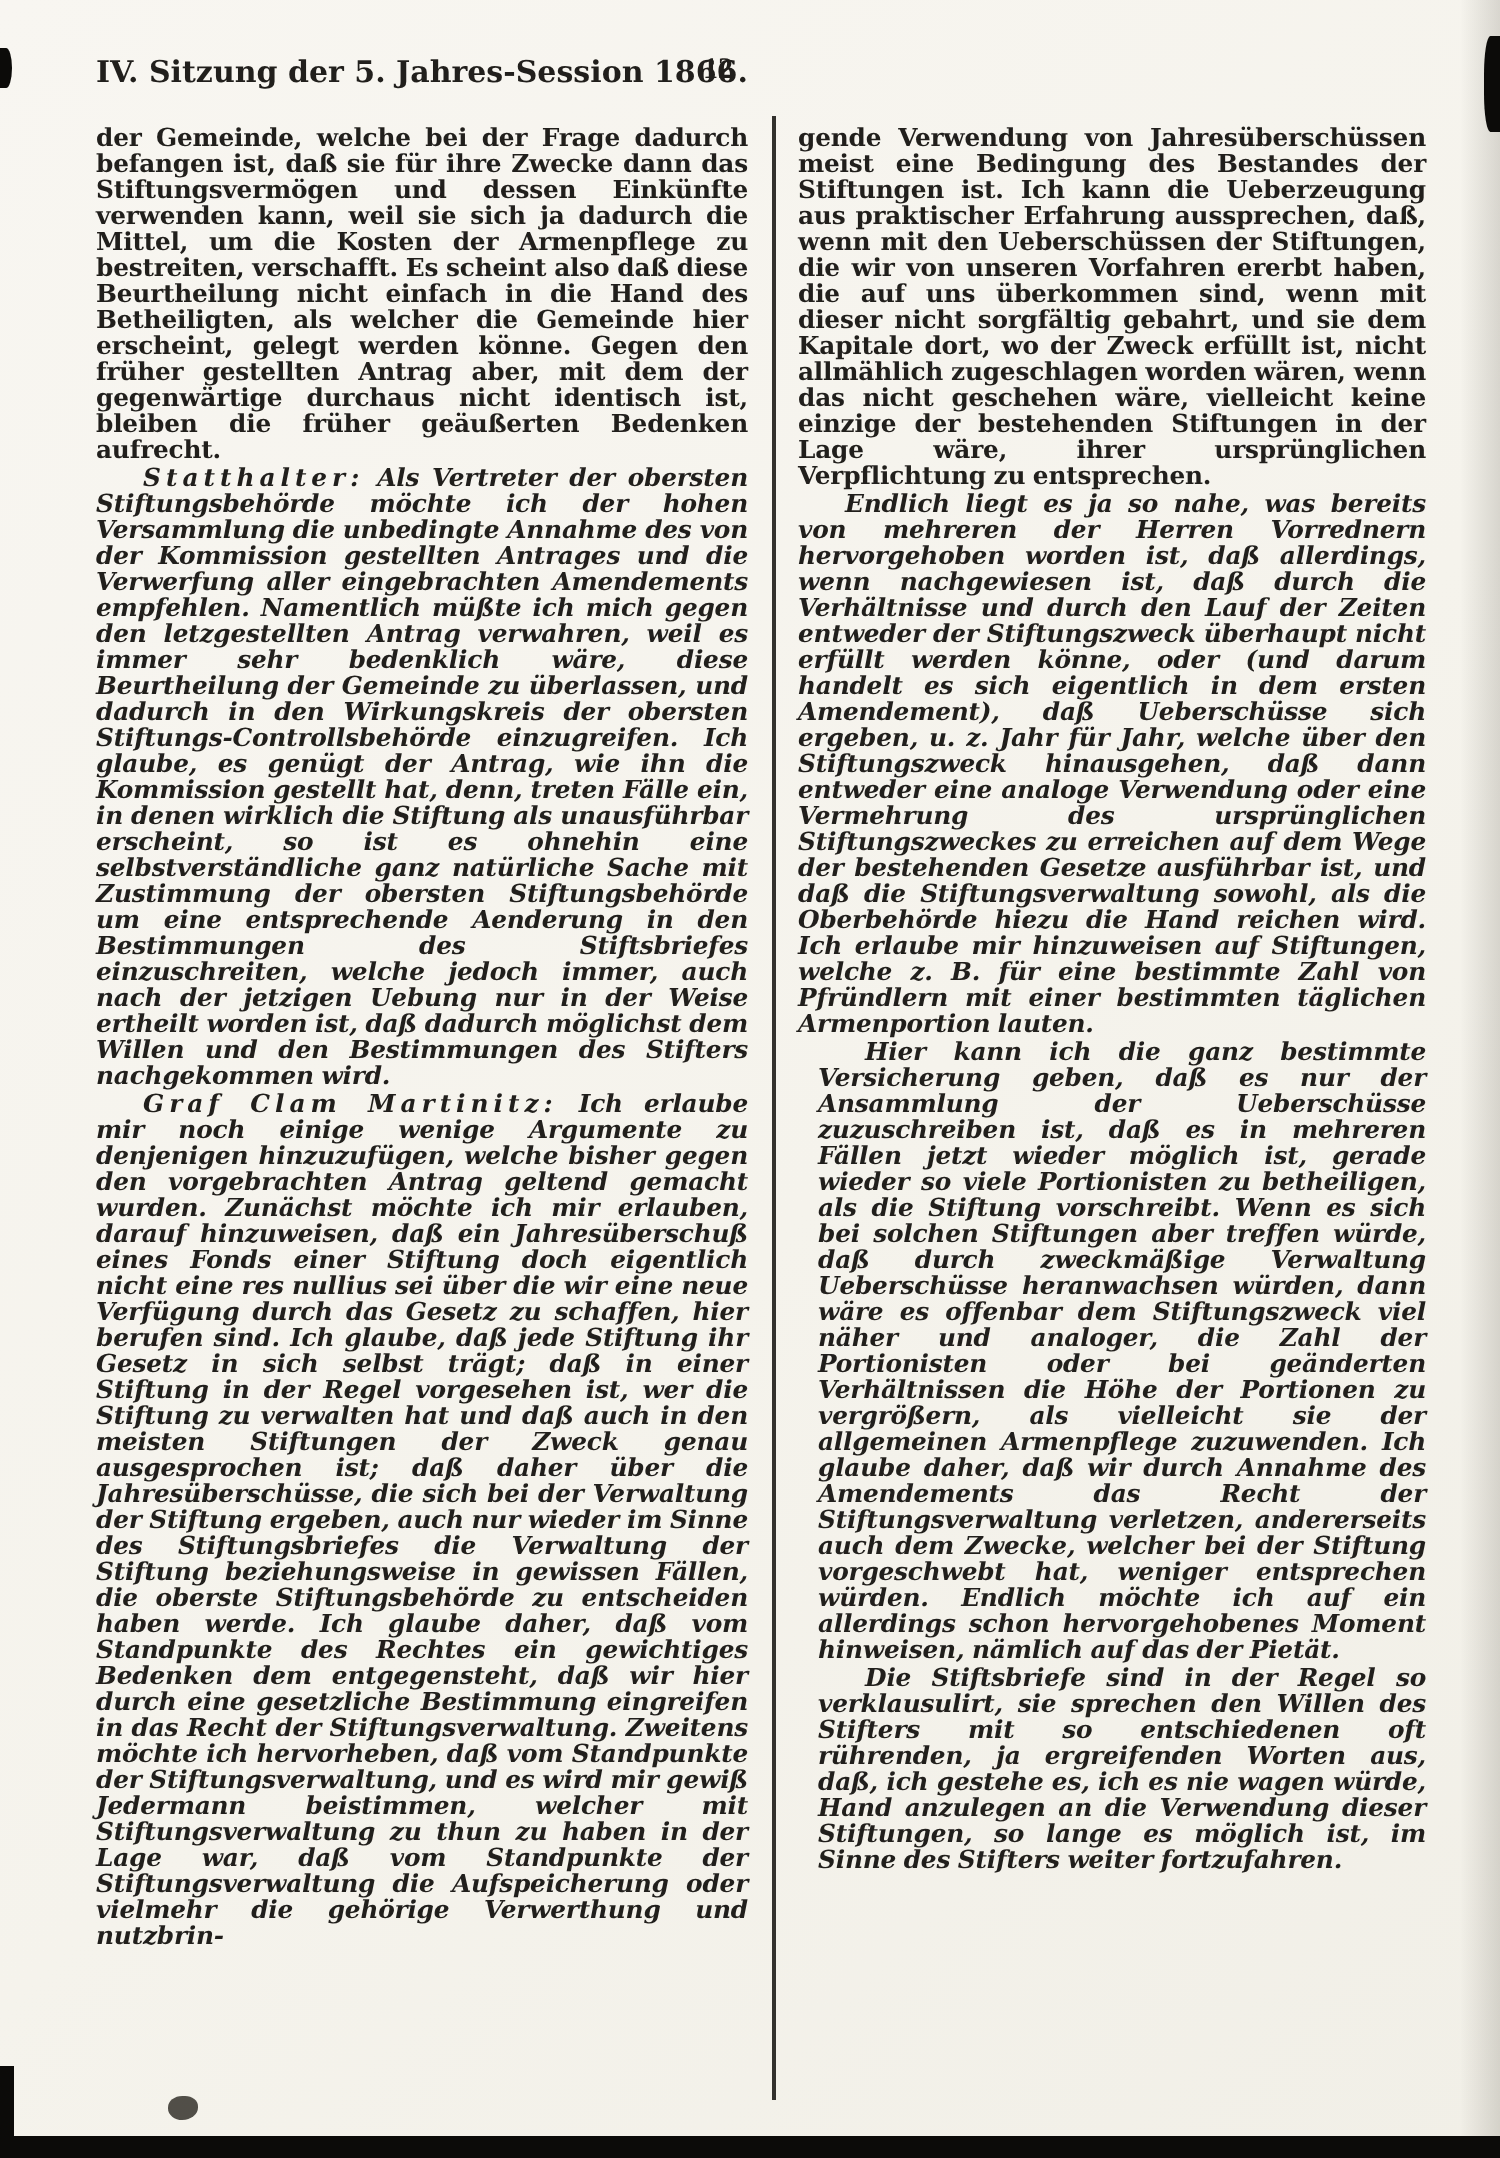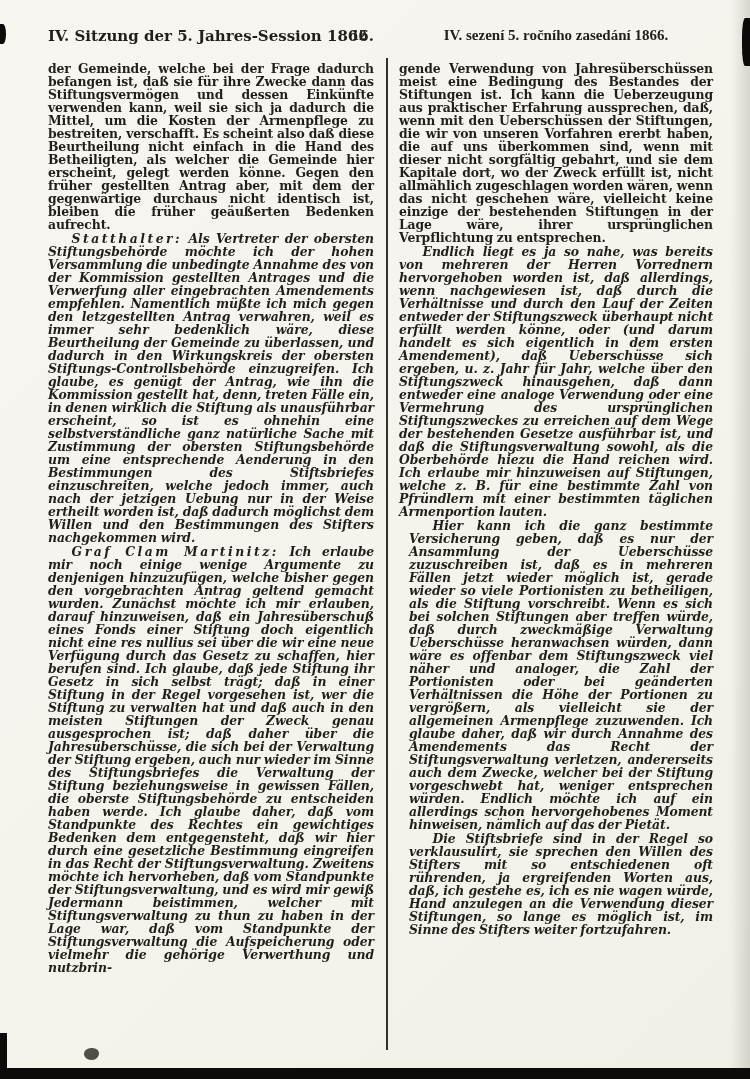--- a/index.html
+++ b/index.html
@@ -52,21 +52,20 @@
 </style>
 </head>
 <body>
 
 <div class="page">
 
   <div class="edge-shade"></div>
 
   <div class="hdr hdr-left">IV. Sitzung der 5. Jahres-Session 1866.</div>
   <div class="hdr hdr-page">12</div>
-  <div class="hdr hdr-right">IV. sezení 5. ročního zasedání 1866.</div>
 
   <div class="divider"></div>
 
   <div class="col col-left">
     <p class="para"><span>der Gemeinde, welche bei der Frage dadurch befangen ist, daß sie für ihre Zwecke dann das Stiftungsvermögen und dessen Einkünfte verwenden kann, weil sie sich ja dadurch die Mittel, um die Kosten der Armenpflege zu bestreiten, verschafft. Es scheint also daß diese Beurtheilung nicht einfach in die Hand des Betheiligten, als welcher die Gemeinde hier erscheint, gelegt werden könne. Gegen den früher gestellten Antrag aber, mit dem der gegenwärtige durchaus nicht identisch ist, bleiben die früher geäußerten Bedenken aufrecht.</span></p>
     <p class="para indent"><span class="speaker">Statthalter:</span><span> Als Vertreter der obersten Stiftungsbehörde möchte ich der hohen Versammlung die unbedingte Annahme des von der Kommission gestellten Antrages und die Verwerfung aller eingebrachten Amendements empfehlen. Namentlich müßte ich mich gegen den letzgestellten Antrag verwahren, weil es immer sehr bedenklich wäre, diese Beurtheilung der Gemeinde zu überlassen, und dadurch in den Wirkungskreis der obersten Stiftungs-Controllsbehörde einzugreifen. Ich glaube, es genügt der Antrag, wie ihn die Kommission gestellt hat, denn, treten Fälle ein, in denen wirklich die Stiftung als unausführbar erscheint, so ist es ohnehin eine selbstverständliche ganz natürliche Sache mit Zustimmung der obersten Stiftungsbehörde um eine entsprechende Aenderung in den Bestimmungen des Stiftsbriefes einzuschreiten, welche jedoch immer, auch nach der jetzigen Uebung nur in der Weise ertheilt worden ist, daß dadurch möglichst dem Willen und den Bestimmungen des Stifters nachgekommen wird.</span></p>
     <p class="para indent"><span class="speaker">Graf Clam Martinitz:</span><span> Ich erlaube mir noch einige wenige Argumente zu denjenigen hinzuzufügen, welche bisher gegen den vorgebrachten Antrag geltend gemacht wurden. Zunächst möchte ich mir erlauben, darauf hinzuweisen, daß ein Jahresüberschuß eines Fonds einer Stiftung doch eigentlich nicht eine res nullius sei über die wir eine neue Verfügung durch das Gesetz zu schaffen, hier berufen sind. Ich glaube, daß jede Stiftung ihr Gesetz in sich selbst trägt; daß in einer Stiftung in der Regel vorgesehen ist, wer die Stiftung zu verwalten hat und daß auch in den meisten Stiftungen der Zweck genau ausgesprochen ist; daß daher über die Jahresüberschüsse, die sich bei der Verwaltung der Stiftung ergeben, auch nur wieder im Sinne des Stiftungsbriefes die Verwaltung der Stiftung beziehungsweise in gewissen Fällen, die oberste Stiftungsbehörde zu entscheiden haben werde. Ich glaube daher, daß vom Standpunkte des Rechtes ein gewichtiges Bedenken dem entgegensteht, daß wir hier durch eine gesetzliche Bestimmung eingreifen in das Recht der Stiftungsverwaltung. Zweitens möchte ich hervorheben, daß vom Standpunkte der Stiftungsverwaltung, und es wird mir gewiß Jedermann beistimmen, welcher mit Stiftungsverwaltung zu thun zu haben in der Lage war, daß vom Standpunkte der Stiftungsverwaltung die Aufspeicherung oder vielmehr die gehörige Verwerthung und nutzbrin-</span></p>
   </div>
 
   <div class="col col-right">

